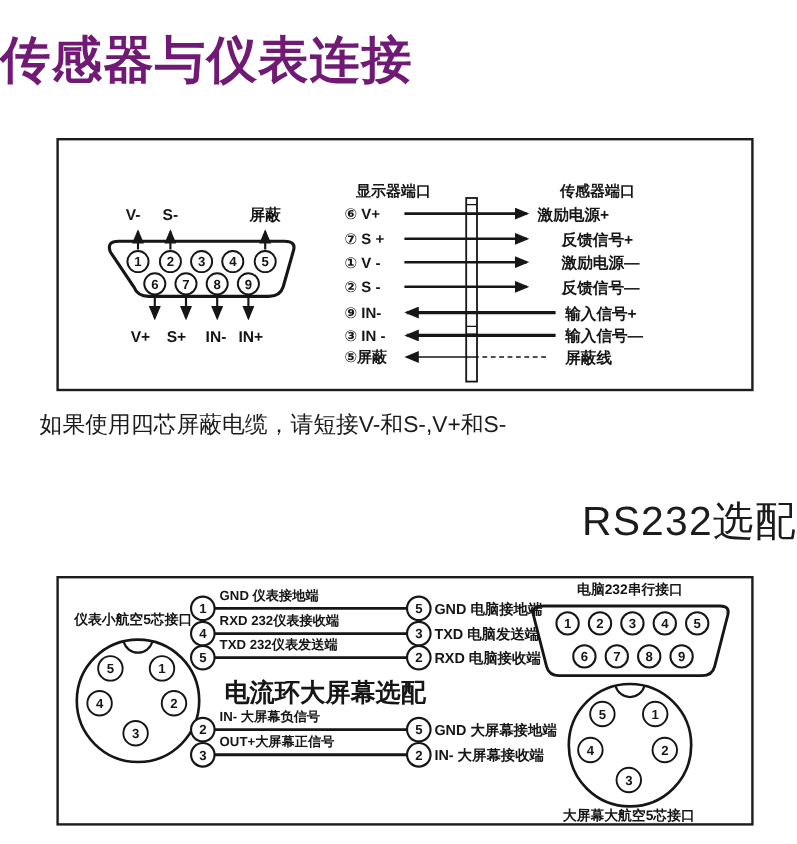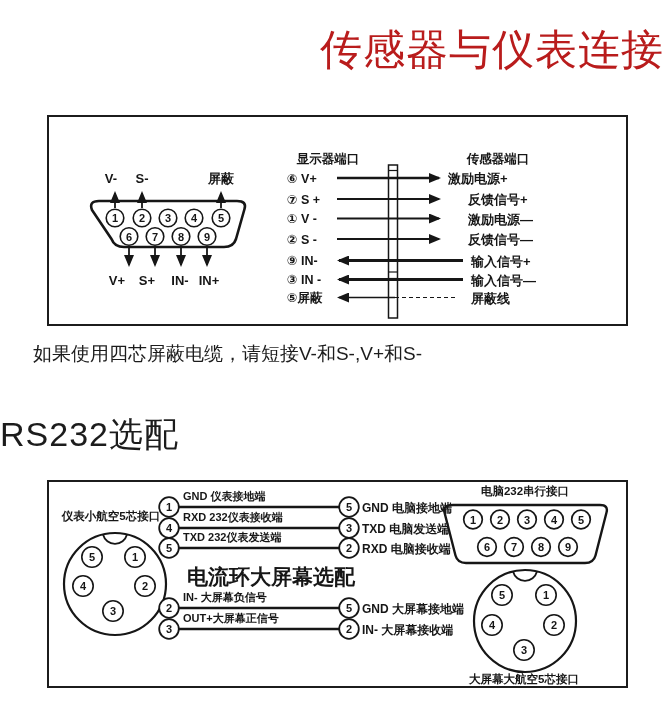--- a/index.html
+++ b/index.html
@@ -1,20 +1,20 @@
 <!DOCTYPE html>
 <html><head>
 <meta charset="utf-8">
 <style>
   html,body{margin:0;padding:0;background:#fff;}
   .stage{position:relative;width:664px;height:703px;background:#fff;overflow:hidden;
          font-family:"Liberation Sans","DejaVu Sans",sans-serif;color:#161616;}
-  h1.title{position:absolute;top:22px;left:0;width:100%;margin:0;text-align:right;
-           font-size:42px;font-weight:normal;letter-spacing:1px;color:#b91c1c;}
-  h2.subtitle{position:absolute;top:412px;left:0;width:100%;margin:0;text-align:left;
+  h1.title{position:absolute;top:22px;left:0;width:100%;margin:0;text-align:left;
+           font-size:42px;font-weight:bold;letter-spacing:1px;color:#701a75;}
+  h2.subtitle{position:absolute;top:412px;left:0;width:100%;margin:0;text-align:right;
            font-size:34px;font-weight:400;letter-spacing:1px;color:#1c1c1c;}
   p.note{position:absolute;left:33px;top:341px;margin:0;font-size:19px;color:#1c1c1c;text-align:center;}
   .box{position:absolute;left:47px;border:2px solid #1c1c1c;background:#fff;}
   .box1{top:115px;width:577px;height:207px;}
   .box2{top:480px;width:577px;height:204px;}
   svg{display:block;}
   svg text{fill:#161616;}
   .pin-num{font-size:11px;font-weight:bold;}
   .lbl{font-size:13px;font-weight:bold;}
   .hdr{font-size:12.5px;font-weight:bold;}

